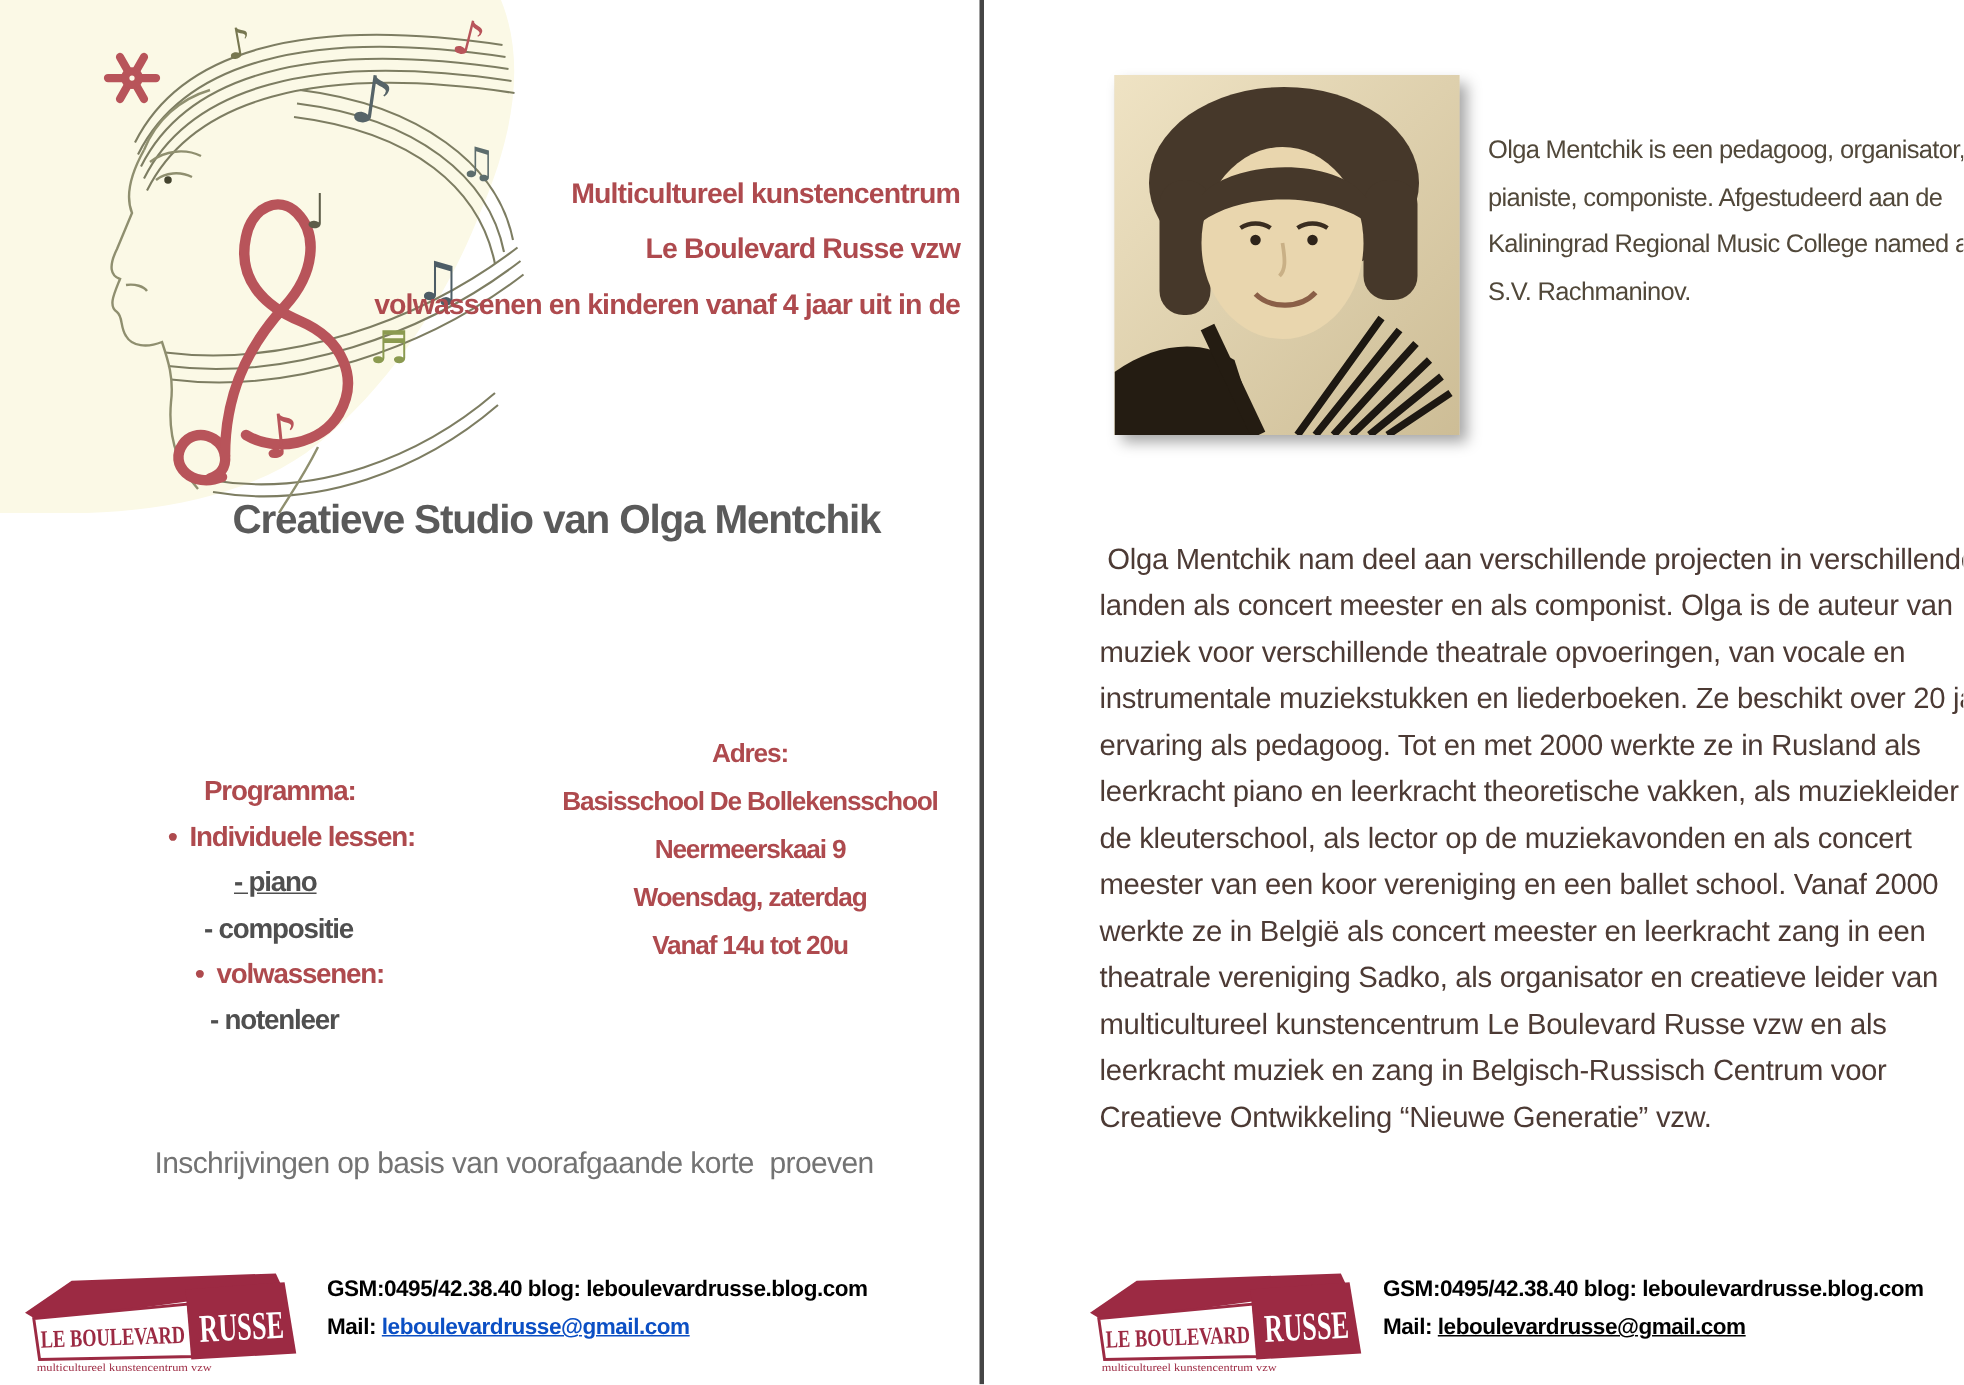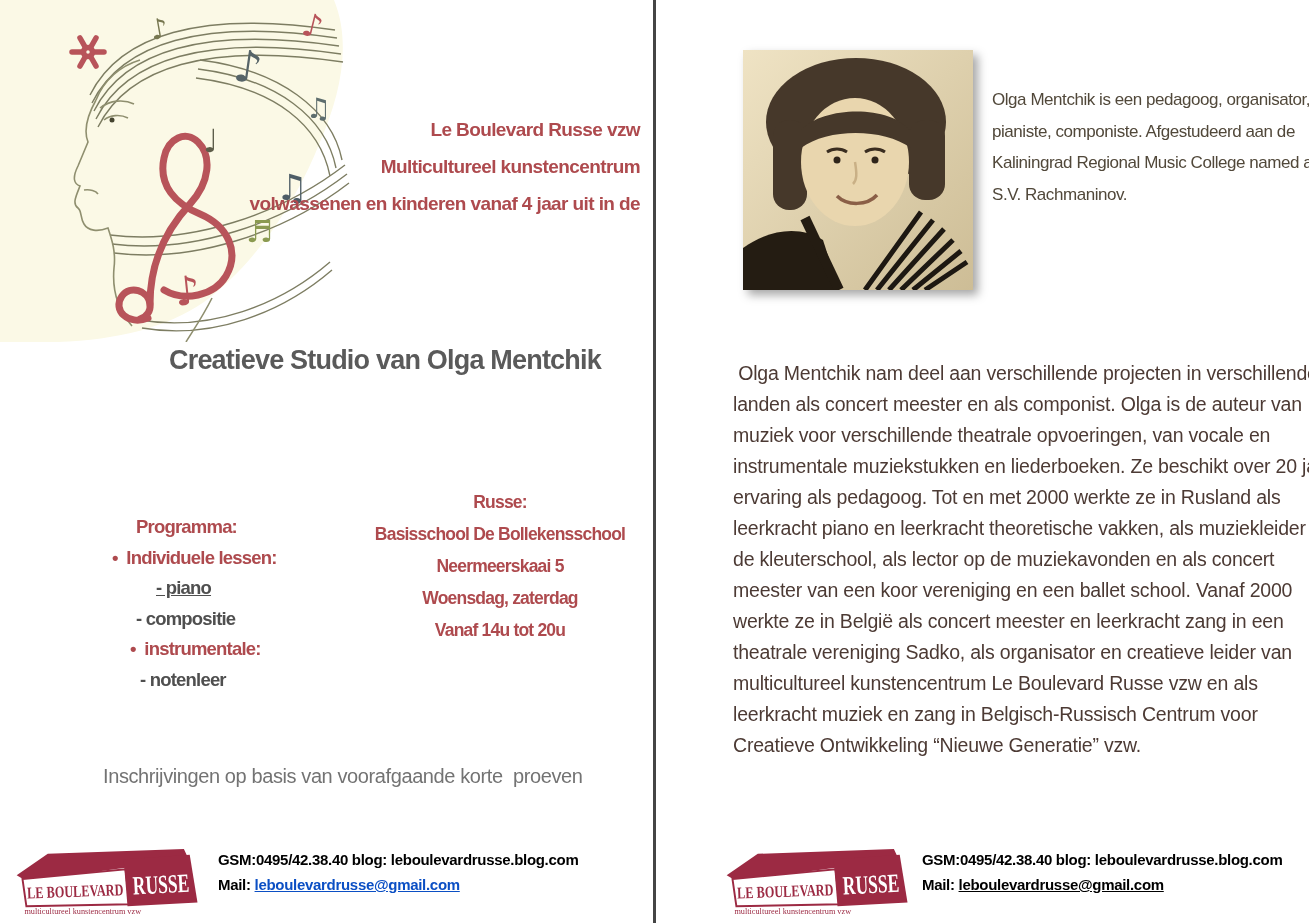--- a/index.html
+++ b/index.html
@@ -13,21 +13,21 @@
   .divider{position:absolute;left:653px;top:0;width:3px;height:923px;background:#454545;}
 
   
   .art{position:absolute;left:0;top:0;width:352px;height:342px;}
   .intro{
     position:absolute;top:111px;right:13px;text-align:right;
     color:var(--accent-red,#ae4a4e);font-weight:bold;font-size:19px;
     letter-spacing:-0.6px;line-height:37px;white-space:nowrap;
   }
   .flyer-title{
-    position:absolute;left:155px;top:331px;margin:14px;
+    position:absolute;left:155px;top:331px;margin:0;
     font-size:27px;font-weight:bold;letter-spacing:-0.8px;
     color:var(--title-gray,#5a5a5a);white-space:nowrap;
   }
   .programma{
     position:absolute;left:100px;top:512px;font-size:18.5px;font-weight:bold;
     letter-spacing:-0.8px;line-height:30.5px;color:#4f4f4f;white-space:nowrap;
   }
   .programma .head{padding-left:36px;color:var(--accent-red,#ae4a4e);}
   .programma .bullet{color:var(--accent-red,#ae4a4e);}
   .programma .bullet::before{content:"\2022\00a0\00a0";}
@@ -132,40 +132,40 @@
         <text x="276" y="200" font-size="36" fill="#4d5d66">♫</text>
         <text x="203" y="152" font-size="32" fill="#5d5d49">♩</text>
         <text x="246" y="242" font-size="30" fill="#8b9a50">♬</text>
         <text x="176" y="306" font-size="40" fill="#b8545a" transform="rotate(-6 176 306)">♪</text>
         <text x="306" y="118" font-size="28" fill="#5d6d6d">♫</text>
         <text x="152" y="40" font-size="28" fill="#777750" transform="rotate(-10 152 40)">♪</text>
       </g>
     </svg>
 
     <div class="intro">
+      <div>Multicultureel kunstencentrum</div>
       <div>Le Boulevard Russe vzw</div>
-      <div>Multicultureel kunstencentrum</div>
       <div>volwassenen en kinderen vanaf 4 jaar uit in de</div>
     </div>
 
     <h1 class="flyer-title">Creatieve Studio van Olga Mentchik</h1>
 
     <div class="programma">
       <div class="head">Programma:</div>
       <div class="bullet pl-b1">Individuele lessen:</div>
       <div class="pl-piano">- piano</div>
       <div class="pl-comp">- compositie</div>
-      <div class="bullet pl-b2">instrumentale:</div>
+      <div class="bullet pl-b2">volwassenen:</div>
       <div class="pl-noten">- notenleer</div>
     </div>
 
     <div class="adres">
-      <div>Russe:</div>
+      <div>Adres:</div>
       <div>Basisschool De Bollekensschool</div>
-      <div>Neermeerskaai 5</div>
+      <div>Neermeerskaai 9</div>
       <div>Woensdag, zaterdag</div>
       <div>Vanaf 14u tot 20u</div>
     </div>
 
     <div class="note">Inschrijvingen op basis van voorafgaande korte  proeven</div>
 
     <svg class="logo logo-left" viewBox="0 0 200 72">
       <polygon points="4,30 36,8 176,3 183,18 118,22 14,36" fill="var(--logo-maroon,#9c2a43)"></polygon>
       <polygon points="10,34 116,24 120,60 14,62" fill="#ffffff" stroke="var(--logo-maroon,#9c2a43)" stroke-width="2"></polygon>
       <polygon points="114,14 182,9 190,58 118,62" fill="var(--logo-maroon,#9c2a43)"></polygon>

